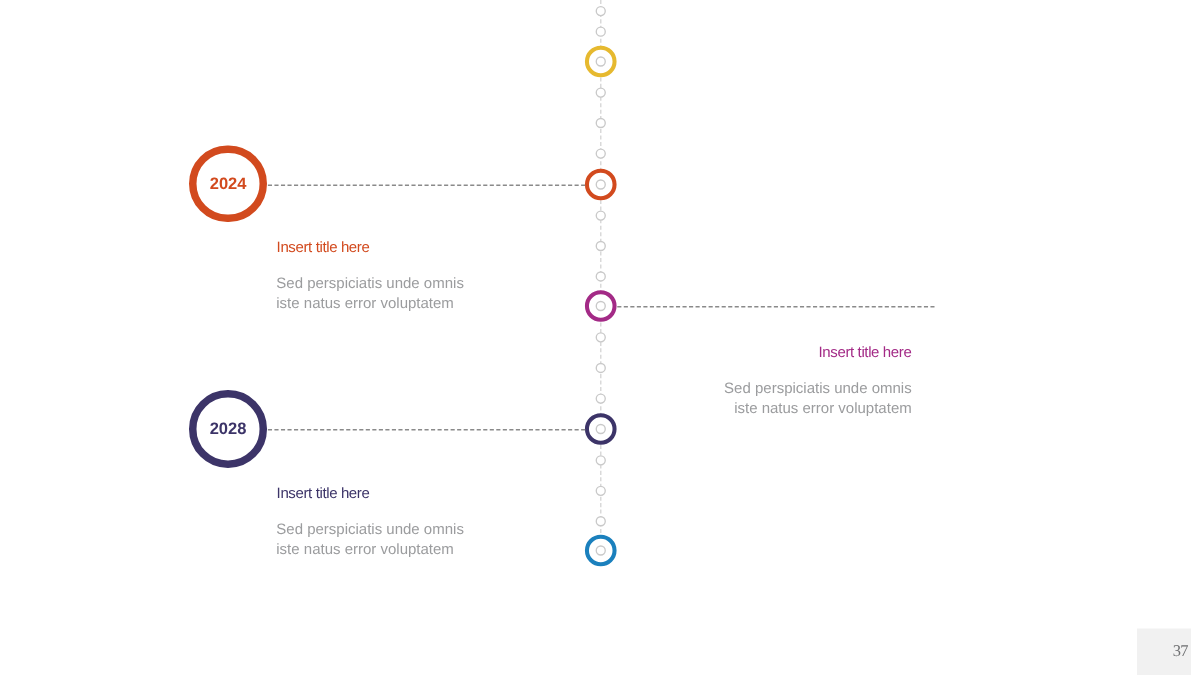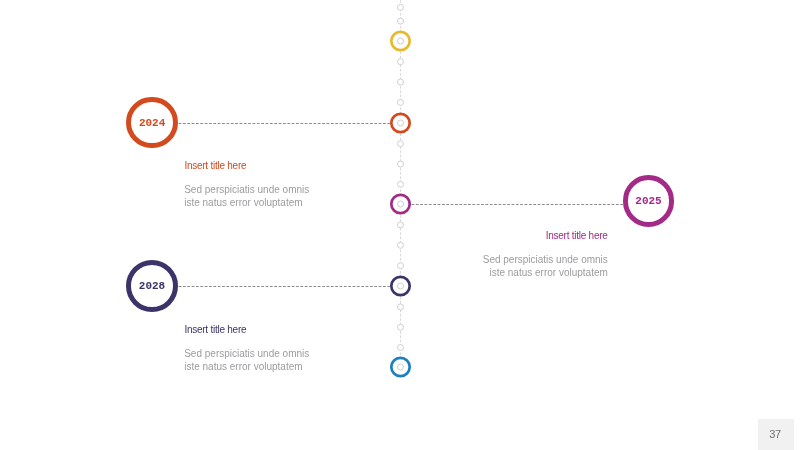--- a/index.html
+++ b/index.html
@@ -8,37 +8,36 @@
     font-family:"Liberation Sans",sans-serif;
     overflow:hidden;position:relative;
   }
   .slide{position:absolute;left:0;top:0;width:800px;height:450px;}
   .timeline-svg{position:absolute;left:0;top:0;}
 
   .year-circle{
     position:absolute;width:51.8px;height:51.8px;border-radius:50%;
     box-sizing:border-box;display:flex;align-items:center;justify-content:center;
     background:transparent;
-    font-family:Liberation Mono, monospace;
   }
   .year-circle .year-label{
     font-size:11px;font-weight:700;position:relative;top:0.6px;line-height:1;
   }
 
   .block{position:static;}
   .block-title{position:absolute;font-size:10px;letter-spacing:-0.25px;white-space:nowrap;line-height:1;}
   .block-body{position:absolute;font-size:10px;color:#9b9c9e;line-height:13px;white-space:nowrap;}
 
   .block-left .block-title,.block-left .block-body{text-align:left;}
   .block-right .block-title,.block-right .block-body{text-align:right;}
 
   .pagenum{
     position:absolute;left:758px;top:419px;width:36px;height:31px;
-    background:#f1f1f1;display:flex;align-items:center;justify-content:center;
-    box-sizing:border-box;padding-top:0.9px;padding-right:2px;
+    background:#f1f1f1;display:flex;align-items:center;justify-content:flex-end;
+    box-sizing:border-box;padding-top:0.9px;padding-right:2px;font-family:Liberation Serif, serif;
   }
   .pagenum .page-number{font-size:11px;color:#6d6e70;letter-spacing:-0.4px;line-height:1;}
 </style>
 </head>
 <body>
 
 <div class="slide">
 
   <svg class="timeline-svg" id="timeline" width="800" height="450">
       <line x1="400.5" y1="0" x2="400.5" y2="368" stroke="#d9d9d9" stroke-width="1" stroke-dasharray="2.7 1.6"></line>
@@ -75,23 +74,20 @@
     <span class="year-label" style="color:#d24a1e">2024</span>
   </div>
   <div class="block block-left">
     <div class="block-title" style="left:184.4px;top:160.7px;color:#d24a1e">Insert title here</div>
     <div class="block-body" style="left:184.2px;top:183.4px;">
       <div>Sed perspiciatis unde omnis</div>
       <div>iste natus error voluptatem</div>
     </div>
   </div>
 
-  <div class="year-circle" style="left:622.6px;top:175.2px;border:5px solid #a32a86;">
-    <span class="year-label" style="color:#a32a86">2025</span>
-  </div>
   <div class="block block-right">
     <div class="block-title" style="right:192.4px;top:231px;color:#a32a86">Insert title here</div>
     <div class="block-body" style="right:192.2px;top:252.6px;">
       <div>Sed perspiciatis unde omnis</div>
       <div>iste natus error voluptatem</div>
     </div>
   </div>
 
   <div class="year-circle" style="left:126.1px;top:260.2px;border:5px solid #3c3468;">
     <span class="year-label" style="color:#3c3468">2028</span>

